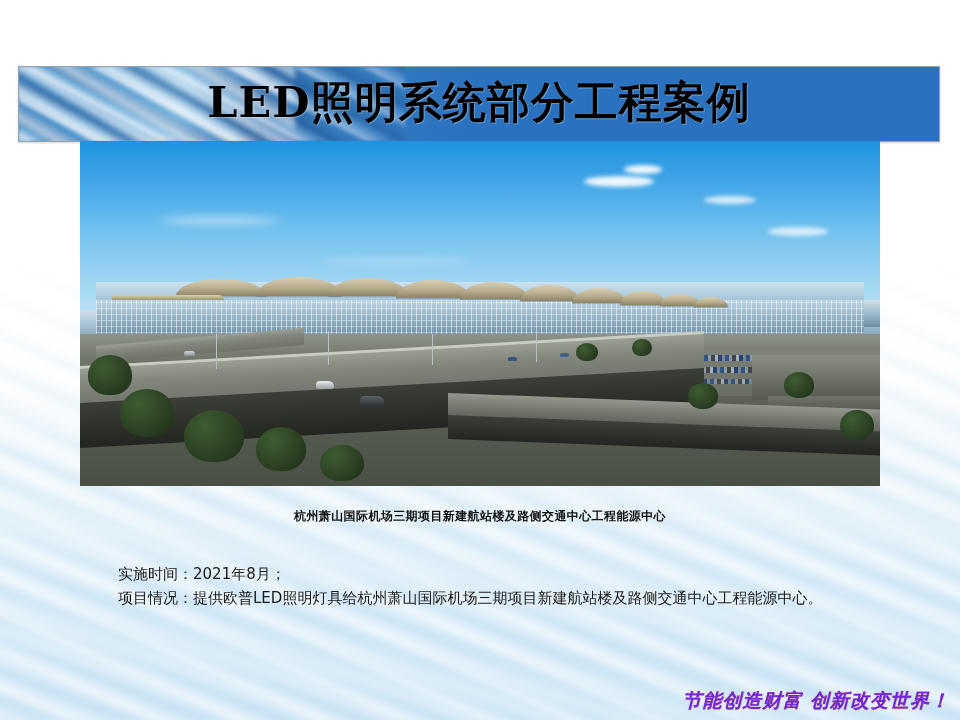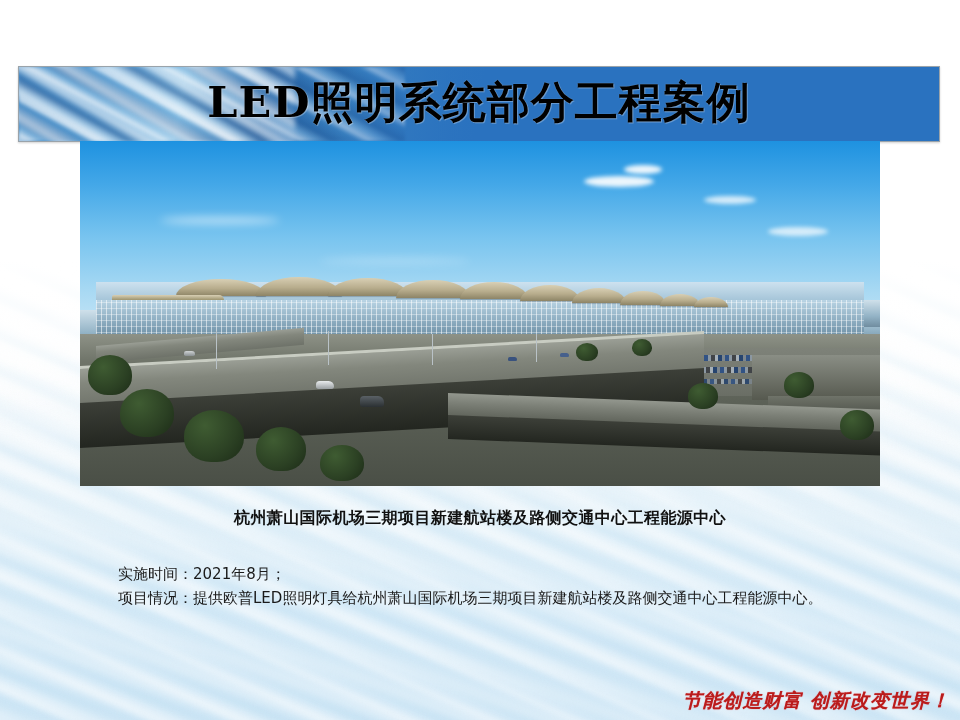--- a/index.html
+++ b/index.html
@@ -149,38 +149,38 @@
   .ph-ramp{
     position:absolute;background:linear-gradient(180deg,#93978e 0%,#7c8077 40%,#5e6259 100%);
   }
   .ph-deckface{position:absolute;background:linear-gradient(180deg,#3c3f38 0%,#232620 100%);}
   .ph-pole{position:absolute;width:1px;background:#b9c2c7;}
 
   
   #caption{
     position:absolute;left:0;top:508px;width:960px;text-align:center;
     font-family:"DejaVu Sans","Liberation Sans",sans-serif;
-    font-weight:bold;font-size:16px;color:#111;letter-spacing:.4px;
+    font-weight:bold;font-size:12px;color:#111;letter-spacing:.4px;
     white-space:nowrap;
   }
   #body-text{
     position:absolute;left:88px;top:562px;width:770px;
     font-family:"DejaVu Sans","Liberation Sans",sans-serif;
     font-size:15px;line-height:24px;color:#1a1a1a;
   }
   #body-text .ln{white-space:nowrap;}
   #body-text .ind{padding-left:30px;}
   #body-text .wrapline{white-space:normal;text-indent:30px;}
 
   
   #footer-slogan{
     position:absolute;right:10px;top:688px;
     font-family:"DejaVu Serif","Liberation Serif",serif;
     font-weight:bold;font-style:italic;font-size:19px;
-    color:#b91c1c;letter-spacing:1px;white-space:nowrap;
+    color:#6d28d9;letter-spacing:1px;white-space:nowrap;
     text-shadow:0 0 1px rgba(238,0,0,.6);
   }
 </style>
 </head>
 <body>
 
 <div id="slide">
 
   <div class="bg-base"></div>
   <div class="bg-streaks"></div>

